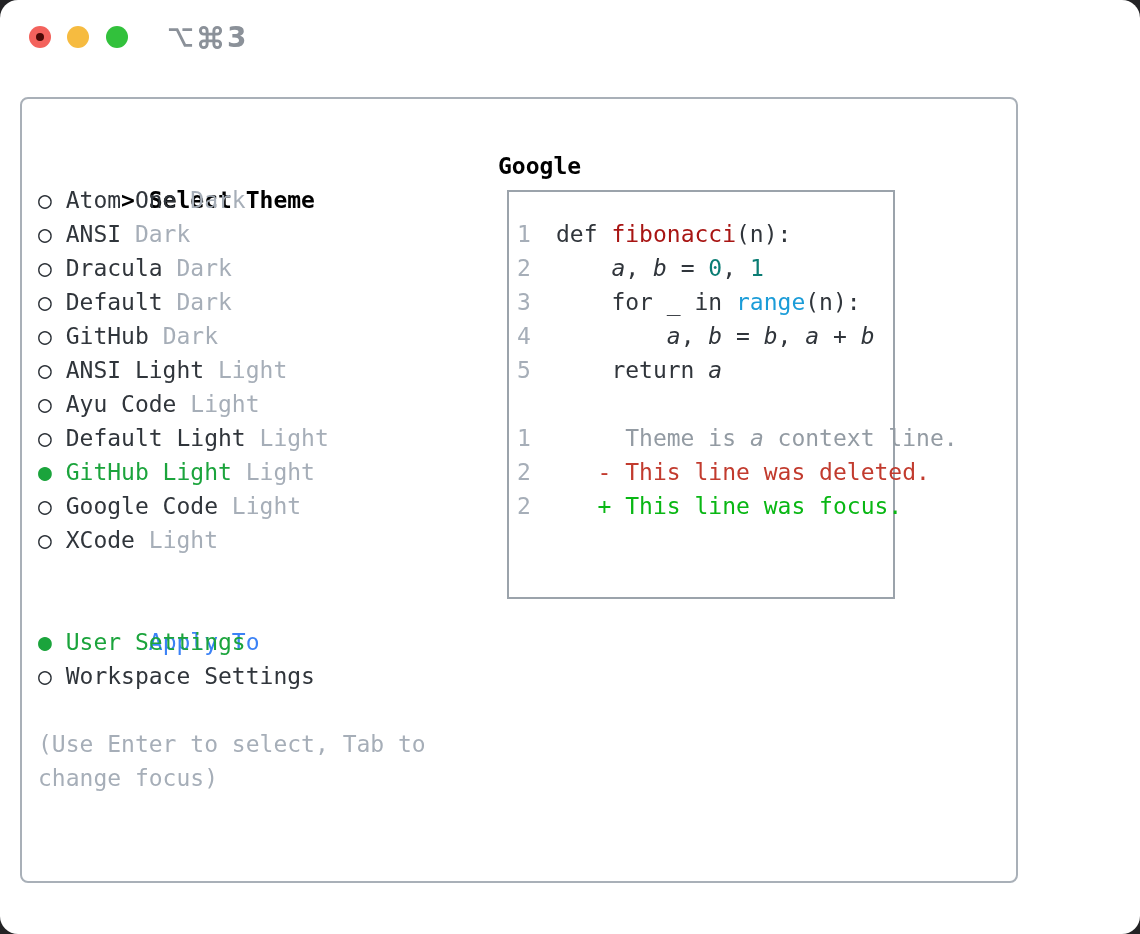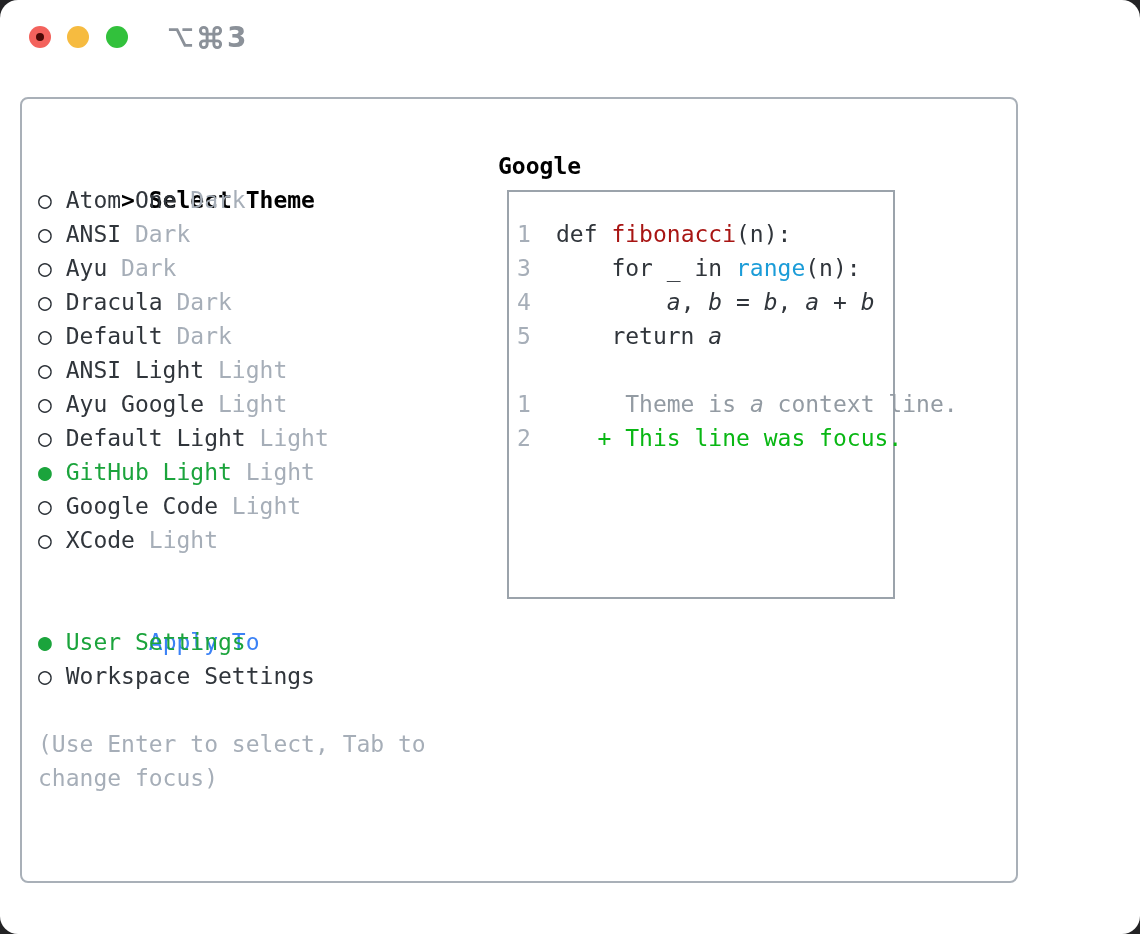--- a/index.html
+++ b/index.html
@@ -83,25 +83,25 @@
 
 <div class="panel">
 
   <div class="left-col">
     <div class="row">
       <span class="ind prompt">&gt;</span><span class="hdr">Select Theme</span>
     </div>
     <div id="theme-list">
         <div class="row"><span class="ind">○</span><span class="t-name">Atom One</span><span class="t-tag"> Dark</span></div>
         <div class="row"><span class="ind">○</span><span class="t-name">ANSI</span><span class="t-tag"> Dark</span></div>
-        <div class="row"><span class="ind">○</span><span class="t-name">Ayu</span><span class="t-tag"> Dark</span></div>
         <div class="row"><span class="ind">○</span><span class="t-name">Dracula</span><span class="t-tag"> Dark</span></div>
         <div class="row"><span class="ind">○</span><span class="t-name">Default</span><span class="t-tag"> Dark</span></div>
+        <div class="row"><span class="ind">○</span><span class="t-name">GitHub</span><span class="t-tag"> Dark</span></div>
         <div class="row"><span class="ind">○</span><span class="t-name">ANSI Light</span><span class="t-tag"> Light</span></div>
-        <div class="row"><span class="ind">○</span><span class="t-name">Ayu Google</span><span class="t-tag"> Light</span></div>
+        <div class="row"><span class="ind">○</span><span class="t-name">Ayu Code</span><span class="t-tag"> Light</span></div>
         <div class="row"><span class="ind">○</span><span class="t-name">Default Light</span><span class="t-tag"> Light</span></div>
         <div class="row sel"><span class="ind">●</span><span class="t-name">GitHub Light</span><span class="t-tag"> Light</span></div>
         <div class="row"><span class="ind">○</span><span class="t-name">Google Code</span><span class="t-tag"> Light</span></div>
         <div class="row"><span class="ind">○</span><span class="t-name">XCode</span><span class="t-tag"> Light</span></div>
       </div>
     <div class="row blank"></div>
     <div class="row">
       <span class="ind"></span><span class="hdr-plain">Apply To</span>
     </div>
     <div id="apply-list">
@@ -113,24 +113,26 @@
         <div class="row help">(Use Enter to select, Tab to</div>
         <div class="row help">change focus)</div>
       </div>
   </div>
 
   <div class="preview-header">Google</div>
 
   <div class="preview-box">
     <div id="code-lines">
         <div class="pline"><span class="lnum">1</span><span class="lcode"><span class="seg-t">def </span><span class="seg-fn">fibonacci</span><span class="seg-t">(n):</span></span></div>
+        <div class="pline"><span class="lnum">2</span><span class="lcode"><span class="seg-t">    </span><span class="seg-v">a</span><span class="seg-t">, </span><span class="seg-v">b</span><span class="seg-t"> = </span><span class="seg-lit">0</span><span class="seg-t">, </span><span class="seg-lit">1</span></span></div>
         <div class="pline"><span class="lnum">3</span><span class="lcode"><span class="seg-t">    for _ in </span><span class="seg-bi">range</span><span class="seg-t">(n):</span></span></div>
         <div class="pline"><span class="lnum">4</span><span class="lcode"><span class="seg-t">        </span><span class="seg-v">a</span><span class="seg-t">, </span><span class="seg-v">b</span><span class="seg-t"> = </span><span class="seg-v">b</span><span class="seg-t">, </span><span class="seg-v">a</span><span class="seg-t"> + </span><span class="seg-v">b</span></span></div>
         <div class="pline"><span class="lnum">5</span><span class="lcode"><span class="seg-t">    return </span><span class="seg-v">a</span></span></div>
       </div>
     <div class="pline blank"></div>
     <div id="diff-lines">
         <div class="pline"><span class="lnum">1</span><span class="lcode"><span class="seg-ctx">     Theme is </span><span class="seg-ctxv">a</span><span class="seg-ctx"> context line.</span></span></div>
+        <div class="pline"><span class="lnum">2</span><span class="lcode"><span class="seg-del">   - This line was deleted.</span></span></div>
         <div class="pline"><span class="lnum">2</span><span class="lcode"><span class="seg-add">   + This line was focus.</span></span></div>
       </div>
   </div>
 
 </div>
 
 </body></html>

